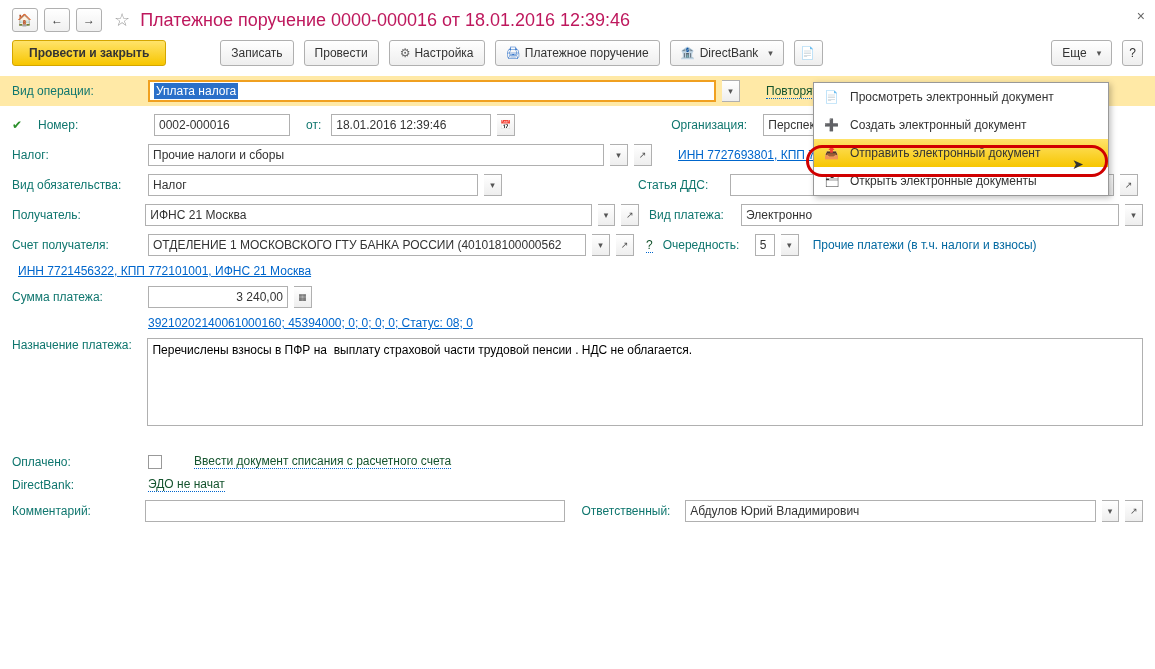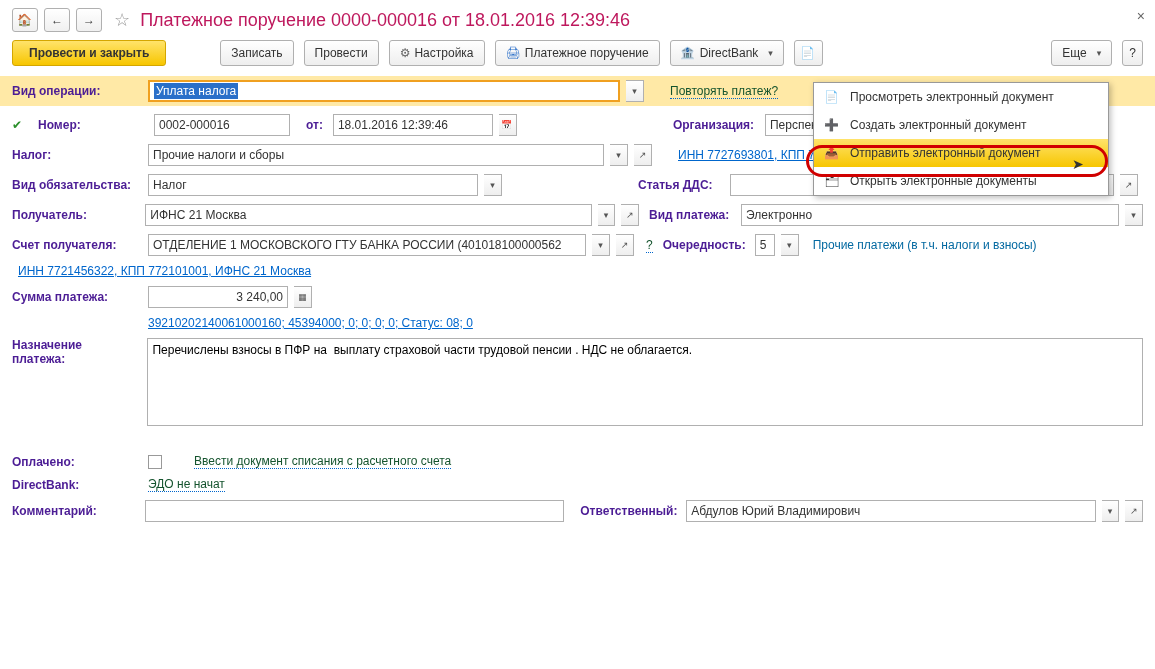--- a/index.html
+++ b/index.html
@@ -10,21 +10,21 @@
   .star { font-size: 18px; color: #999; margin: 0 4px 0 6px; }
   .title { font-size: 18px; color: #be185d; }
   .close-x { position: absolute; right: 10px; top: 8px; font-size: 14px; color: #666; cursor: pointer; }
   .toolbar { display: flex; align-items: center; gap: 10px; margin-bottom: 10px; flex-wrap: nowrap; }
   .btn { height: 26px; border: 1px solid #b0b0b0; border-radius: 3px; background: linear-gradient(#fff,#eee); display: inline-flex; align-items: center; padding: 0 10px; cursor: pointer; white-space: nowrap; gap: 4px; }
   .btn.yellow { background: linear-gradient(#ffe36b,#f7c600); border-color: #d4a600; font-weight: bold; padding: 0 16px; }
   .btn.icon { padding: 0 6px; }
   .btn.dd::after { content: "▾"; margin-left: 6px; font-size: 9px; color: #555; }
   .spacer-med { width: 34px; }
   .form-row { display: flex; align-items: center; margin-bottom: 8px; gap: 6px; }
-  .label { width: 130px; text-align: left; color: #4c1d95; padding-right: 4px; font-weight: bold; }
+  .label { width: 130px; text-align: left; color: #0f766e; padding-right: 4px; }
   .label.short { width: auto; }
   .highlight-row { background: #ffe9a6; padding: 4px 0; margin: 0 -12px 8px -12px; }
   .highlight-row .inner { padding: 0 12px; display: flex; align-items: center; gap: 6px; }
   .input { height: 22px; border: 1px solid #b0b0b0; padding: 0 4px; background: #fff; display: flex; align-items: center; }
   .input.selected { border: 2px solid #f0a020; }
   .sel-text { background: #2a6fc9; color: #fff; padding: 1px 2px; }
   .mini-btn { width: 18px; height: 22px; border: 1px solid #b0b0b0; border-left: none; background: linear-gradient(#fff,#eee); display: flex; align-items: center; justify-content: center; cursor: pointer; font-size: 9px; color: #555; }
   .link { color: #0066cc; text-decoration: underline; cursor: pointer; }
   .dotted-link { color: #14532d; border-bottom: 1px dotted #0066cc; cursor: pointer; text-decoration: none; text-align: center; }
   .checkbox { width: 14px; height: 14px; border: 1px solid #999; background: #fff; }
@@ -77,21 +77,21 @@
         <span class="blue-ic">📄</span>
       </div>
   <div class="flex-grow"></div>
   <div class="btn dd">Еще</div>
   <div class="btn icon">?</div>
 </div>
 
 <div class="highlight-row">
   <div class="inner">
     <span class="label">Вид операции:</span>
-    <div class="input selected" style="width:472px">
+    <div class="input selected" style="width:568px">
           <span class="sel-text">Уплата налога</span>
         </div>
     <div class="mini-btn">▾</div>
     <span style="width:14px"></span>
     <span class="dotted-link">Повторять платеж?</span>
   </div>
 </div>
 
 <div class="form-row">
   <span style="width:20px"><span class="green-ic">✔</span></span>

